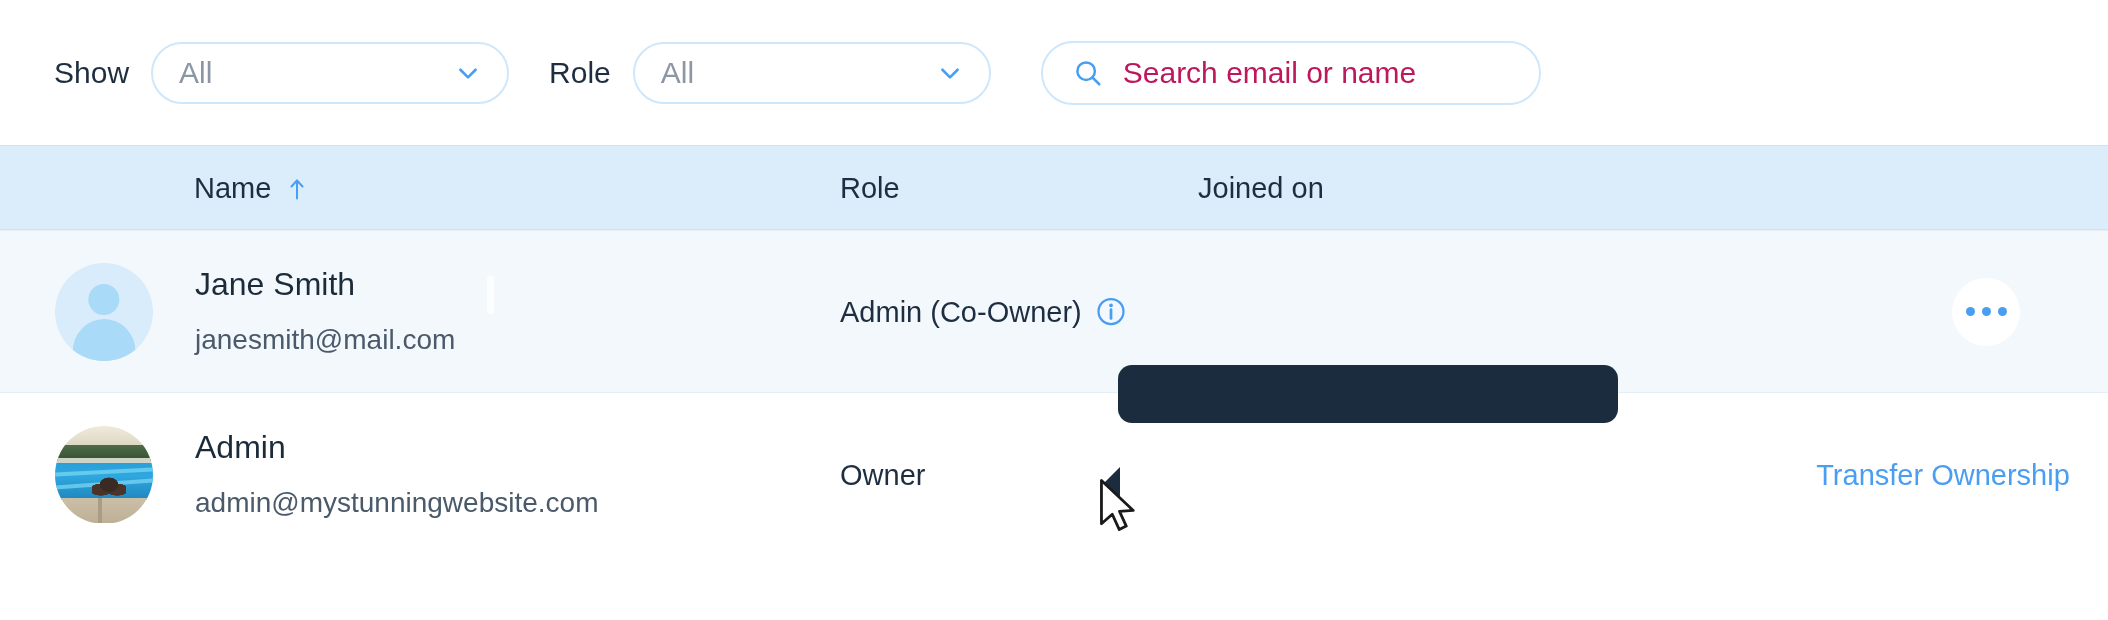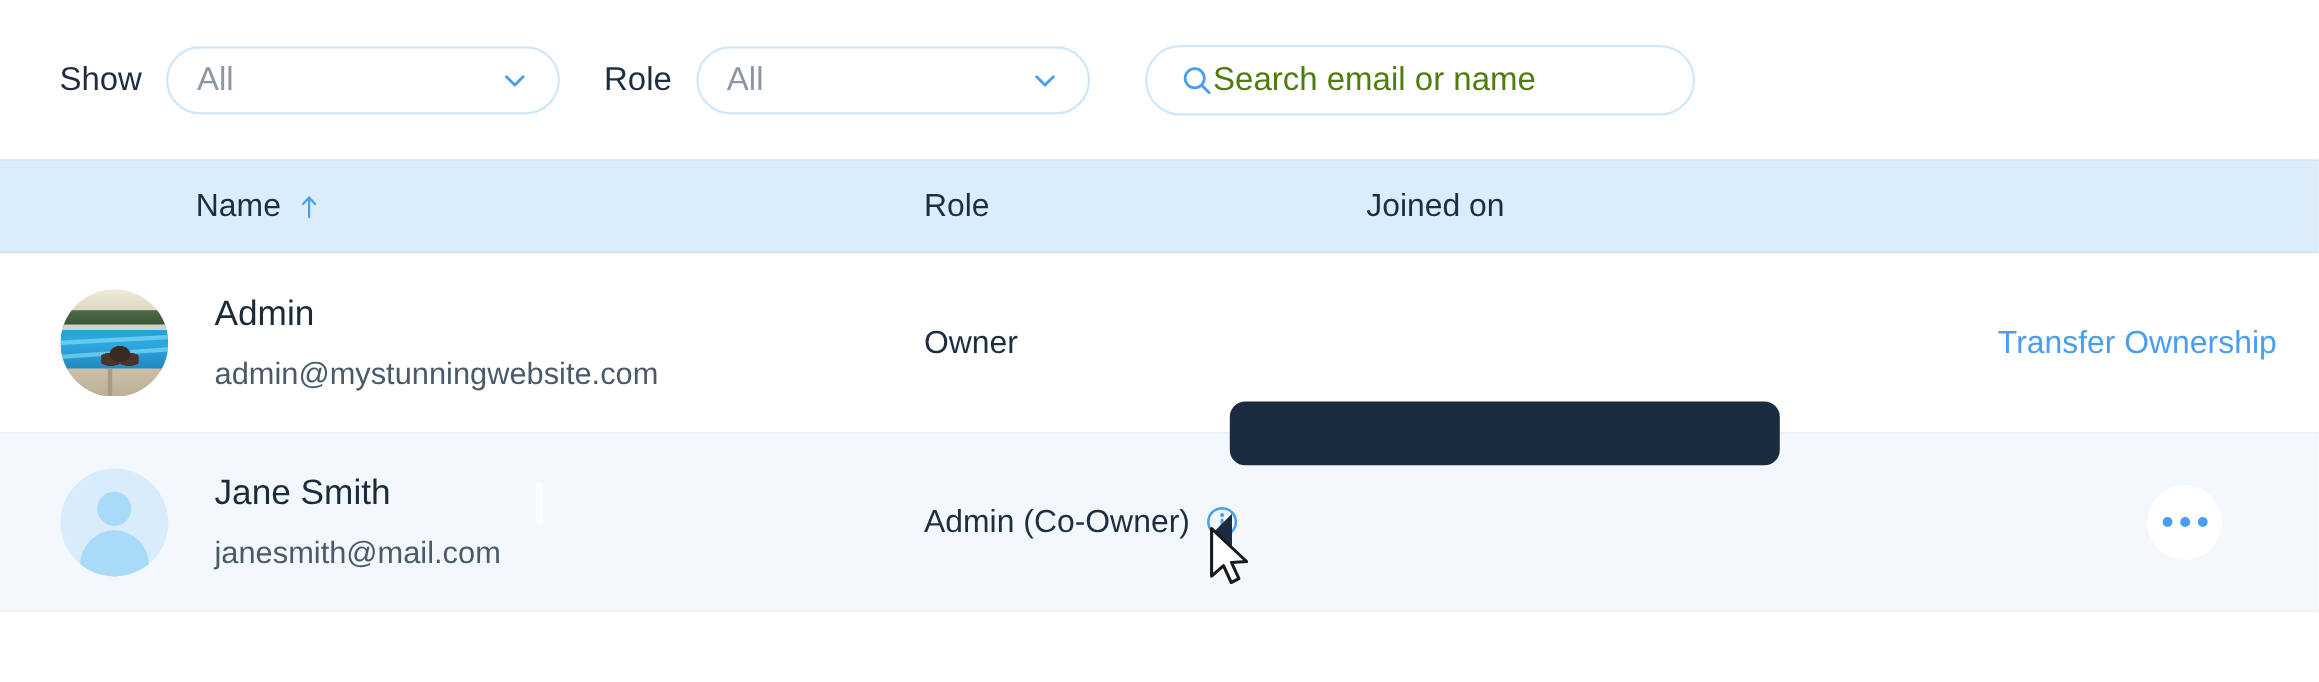--- a/index.html
+++ b/index.html
@@ -69,21 +69,22 @@
     background: #ffffff;
     display: flex;
     align-items: center;
     box-sizing: border-box;
     padding-left: 30px;
     margin-left: 10px;
   }
   .search-icon { width: 30px; height: 30px; flex: 0 0 auto; }
   .search-placeholder {
     font-size: 30px;
-    color: #4d7c0f;
+    color: #be185d;
+    margin-left: 20px;
     white-space: nowrap;
   }
 
   
   .table { position: absolute; left: 0; top: 145px; width: 2108px; }
 
   .thead {
     height: 83px;
     background: #dbecfb;
     border-top: 1px solid #cfe2f3;
@@ -91,23 +92,23 @@
     position: relative;
   }
   .th {
     position: absolute;
     top: 50%;
     transform: translateY(-50%);
     font-size: 29px;
     color: #1e2e40;
     white-space: nowrap;
   }
-  .th-name { left: 178px; }
+  .th-name { left: 194px; }
   .th-role { left: 840px; }
-  .th-joined { left: 1242px; }
+  .th-joined { left: 1198px; }
   .sort-arrow {
     display: inline-block;
     margin-left: 10px;
     width: 16px;
     height: 22px;
     vertical-align: -3px;
   }
 
   .row {
     position: relative;
@@ -301,20 +302,47 @@
     <div class="th th-name">
       <span>Name</span>
       <svg class="sort-arrow" viewBox="0 0 16 22">
         <path d="M8 2 L8 20 M8 2 L2.5 8 M8 2 L13.5 8" fill="none" stroke="#4a9ef2" stroke-width="2" stroke-linecap="round" stroke-linejoin="round"></path>
       </svg>
     </div>
     <div class="th th-role">Role</div>
     <div class="th th-joined">Joined on</div>
   </div>
 
+  <div class="row row-jane">
+    <div class="cell-user">
+      <div class="avatar avatar-default">
+        <div class="av-head"></div>
+        <div class="av-body"></div>
+      </div>
+      <div class="user-text">
+        <div class="user-name">Jane Smith</div>
+        <div class="user-email">janesmith@mail.com</div>
+      </div>
+    </div>
+    <div class="mini-divider"></div>
+    <div class="cell-role">
+      <span>Admin (Co-Owner)</span>
+      <svg class="info-icon" viewBox="0 0 24 24">
+        <circle cx="12" cy="12" r="10" fill="none" stroke="#4a9ef2" stroke-width="1.8"></circle>
+        <circle cx="12" cy="7" r="1.5" fill="#4a9ef2"></circle>
+        <path d="M12 10.5 L12 17.5" stroke="#4a9ef2" stroke-width="2.2" stroke-linecap="round"></path>
+      </svg>
+    </div>
+    <div class="more-btn">
+      <i></i>
+      <i></i>
+      <i></i>
+    </div>
+  </div>
+
   <div class="row row-admin">
     <div class="cell-user">
       <div class="avatar">
         <div class="photo-canopy"></div>
         <div class="photo-trees"></div>
         <div class="photo-deck1"></div>
         <div class="photo-water"></div>
         <div class="photo-lane1"></div>
         <div class="photo-lane2"></div>
         <div class="photo-swim"></div>
@@ -323,47 +351,20 @@
       <div class="user-text">
         <div class="user-name">Admin</div>
         <div class="user-email">admin@mystunningwebsite.com</div>
       </div>
     </div>
     <div class="cell-role">
       <span>Owner</span>
     </div>
     <div class="transfer-link">Transfer Ownership</div>
   </div>
-
-  <div class="row row-jane">
-    <div class="cell-user">
-      <div class="avatar avatar-default">
-        <div class="av-head"></div>
-        <div class="av-body"></div>
-      </div>
-      <div class="user-text">
-        <div class="user-name">Jane Smith</div>
-        <div class="user-email">janesmith@mail.com</div>
-      </div>
-    </div>
-    <div class="mini-divider"></div>
-    <div class="cell-role">
-      <span>Admin (Co-Owner)</span>
-      <svg class="info-icon" viewBox="0 0 24 24">
-        <circle cx="12" cy="12" r="10" fill="none" stroke="#4a9ef2" stroke-width="1.8"></circle>
-        <circle cx="12" cy="7" r="1.5" fill="#4a9ef2"></circle>
-        <path d="M12 10.5 L12 17.5" stroke="#4a9ef2" stroke-width="2.2" stroke-linecap="round"></path>
-      </svg>
-    </div>
-    <div class="more-btn">
-      <i></i>
-      <i></i>
-      <i></i>
-    </div>
-  </div>
 </div>
 
 <div class="tooltip">
   <div class="tooltip-arrow"></div>
 </div>
 
 <svg class="cursor" viewBox="0 0 32 44">
   <path d="M3 2 L3 36 L11.5 28.5 L17 40.5 L22.5 37.8 L17.2 26.2 L28 25.5 Z" fill="#ffffff" stroke="#1a1a1a" stroke-width="2.2" stroke-linejoin="round"></path>
 </svg>
 

